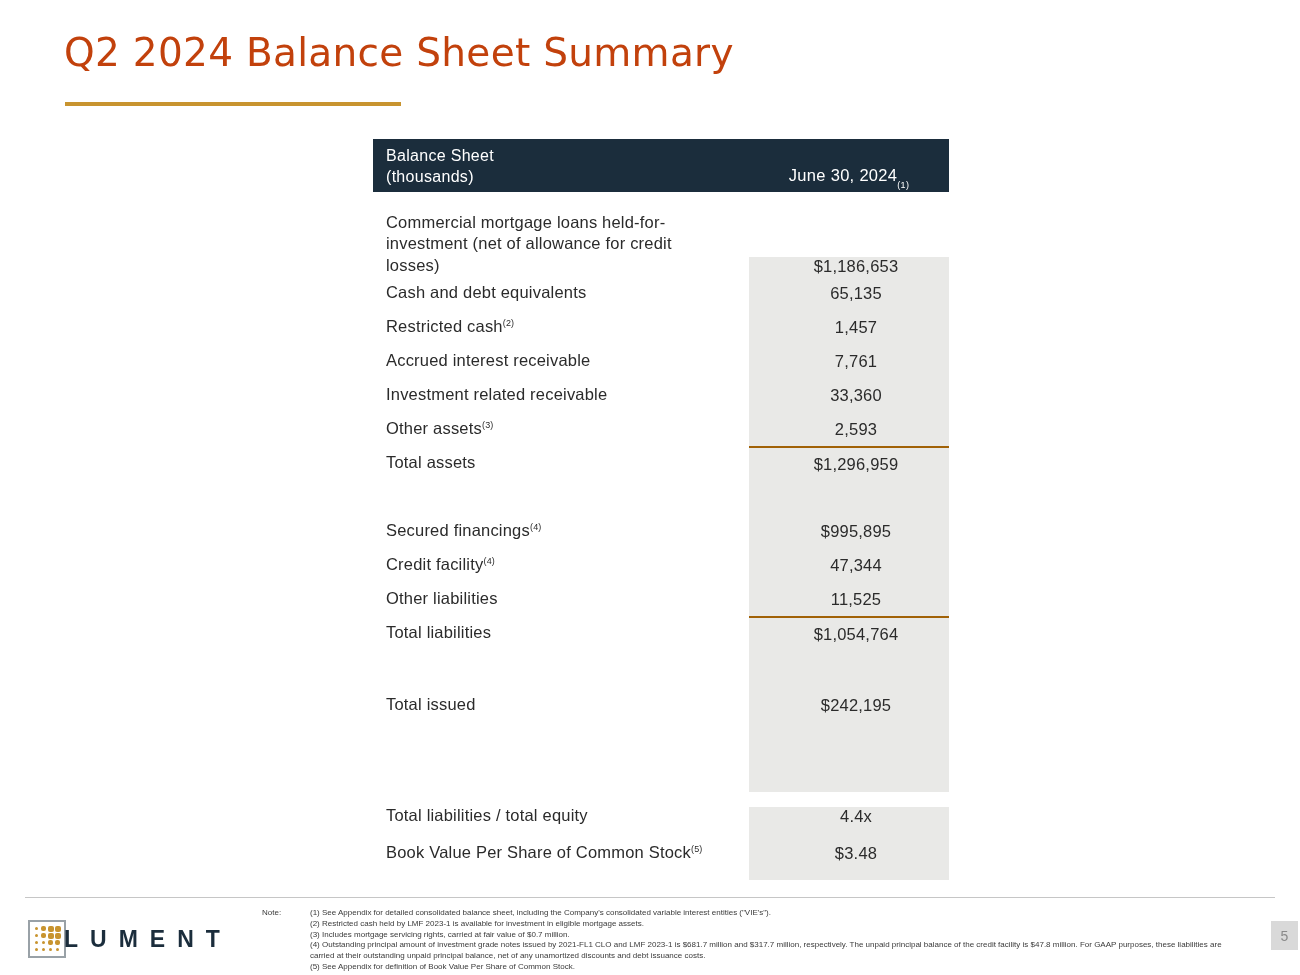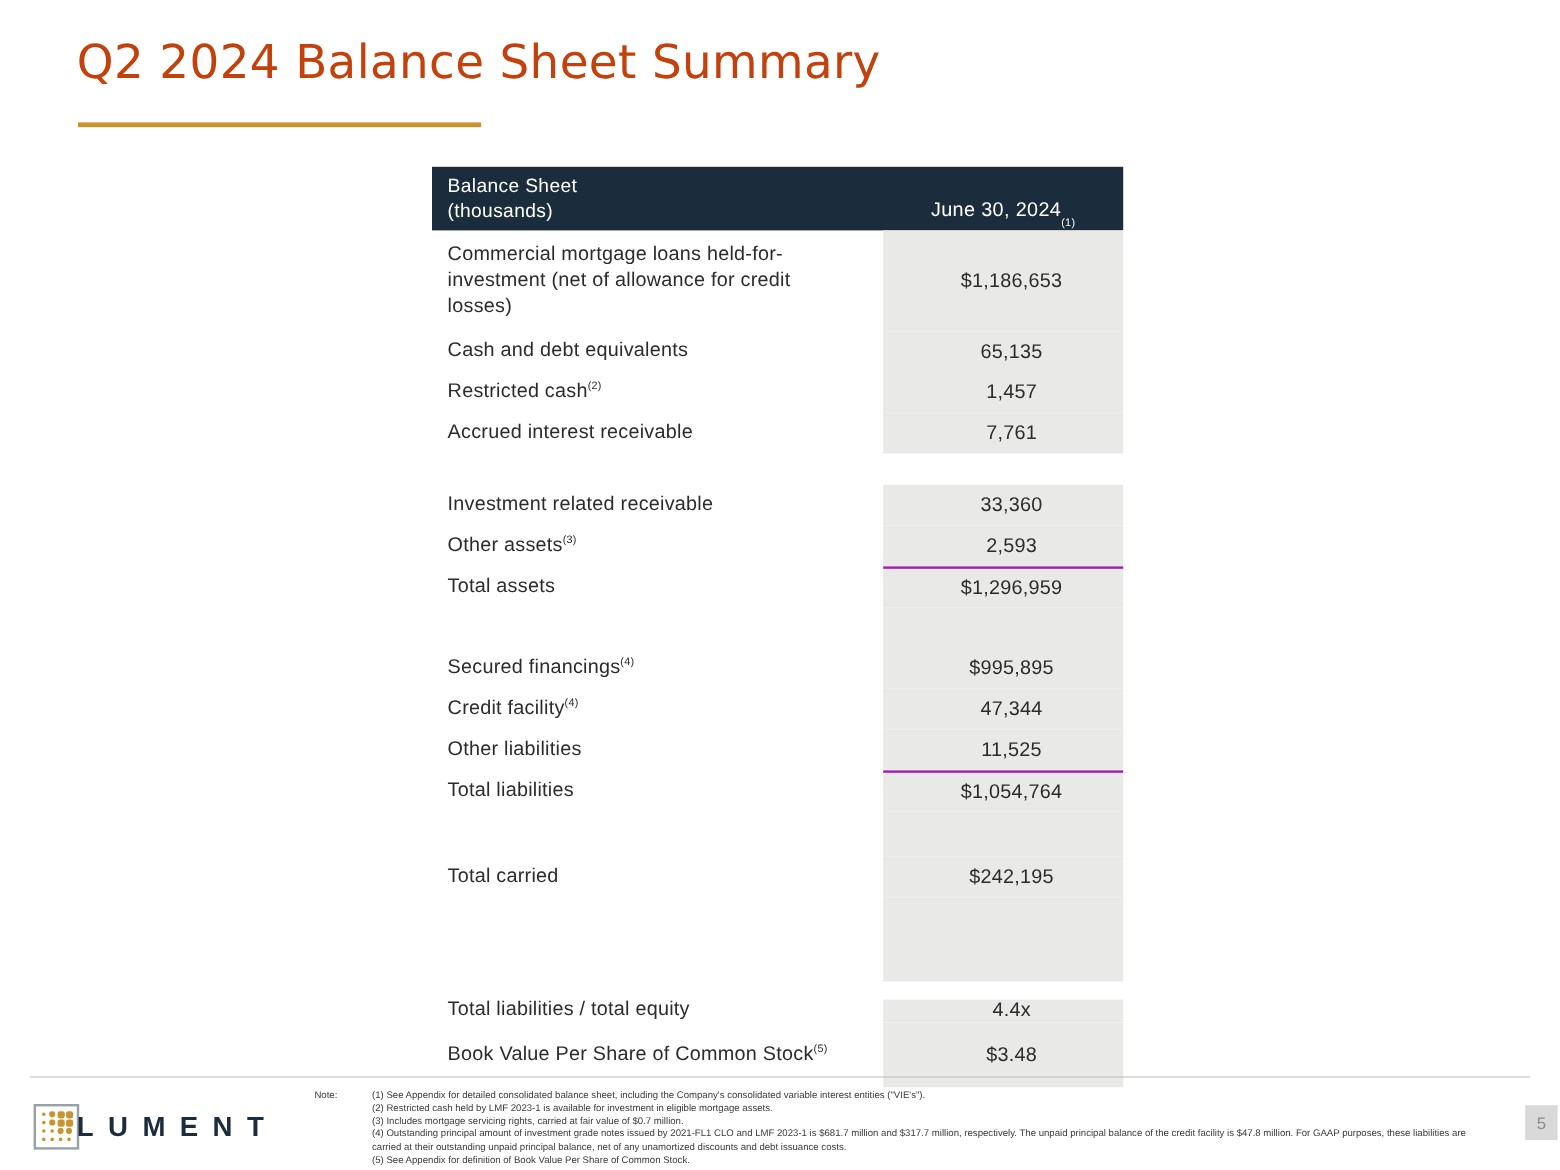--- a/index.html
+++ b/index.html
@@ -19,21 +19,21 @@
     font-size:39px;font-weight:500;color:#c2410c;letter-spacing:0.3px;
     white-space:nowrap;
   }
   .title-rule{
     position:absolute;left:65px;top:102px;width:336px;height:4px;
     background:var(--gold);
   }
 
   
   .bs-table{
-    position:absolute;left:360px;top:139px;width:576px;
+    position:absolute;left:373px;top:139px;width:576px;
   }
   .bs-header{
     display:flex;background:var(--navy);height:53px;color:#ffffff;
   }
   .bs-header-left{
     flex:1;padding:6px 0 0 13px;font-size:16px;line-height:21px;letter-spacing:0.3px;
   }
   .bs-header-right{
     width:200px;display:flex;align-items:flex-end;justify-content:center;
     padding-bottom:7px;font-size:16.5px;letter-spacing:0.3px;box-sizing:border-box;
@@ -43,21 +43,21 @@
   .cell-label{
     flex:1;padding-left:13px;padding-right:33px;
     font-size:16.5px;line-height:21.5px;color:#2b2b2b;
     display:flex;align-items:center;letter-spacing:0.2px;
   }
   .cell-value{
     width:200px;background:var(--valbg);
     display:flex;align-items:center;justify-content:center;
     font-size:16.5px;color:#2b2b2b;box-sizing:border-box;letter-spacing:0.2px;padding-left:14px;
   }
-  .row.rule .cell-value{border-top:2px solid #a21caf;}
+  .row.rule .cell-value{border-top:2px solid #a16207;}
 
   
   .footer-rule{
     position:absolute;left:25px;top:897px;width:1250px;height:1px;background:#c6c6c6;
   }
   .logo-box{
     position:absolute;left:28px;top:920px;width:38px;height:38px;
     border:2px solid #99a1a7;box-sizing:border-box;background:#fff;
     display:grid;grid-template-columns:repeat(4,1fr);grid-template-rows:repeat(4,1fr);
     padding:3px;place-items:center;
@@ -92,21 +92,21 @@
     <div class="bs-header-left">
       <div>Balance Sheet</div>
       <div>(thousands)</div>
     </div>
     <div class="bs-header-right">
       <span>June 30, 2024</span>
         <sup>(1)</sup>
     </div>
   </div>
   <div class="bs-body" id="table-body">
-      <div class="row" style="height: 84px;">
+      <div class="row" style="height: 84px; align-items: flex-end;">
         <div class="cell-label">
           <span>Commercial mortgage loans held-for-investment (net of allowance for credit losses)</span>
         </div>
         <div class="cell-value">$1,186,653</div>
       </div>
       <div class="row" style="height: 34px;">
         <div class="cell-label">
           <span>Cash and debt equivalents</span>
         </div>
         <div class="cell-value">65,135</div>
@@ -116,21 +116,21 @@
           <span>Restricted cash<sup>(2)</sup></span>
         </div>
         <div class="cell-value">1,457</div>
       </div>
       <div class="row" style="height: 34px;">
         <div class="cell-label">
           <span>Accrued interest receivable</span>
         </div>
         <div class="cell-value">7,761</div>
       </div>
-      <div class="row" style="height: 34px; margin-top: 26px;">
+      <div class="row" style="height: 34px;">
         <div class="cell-label">
           <span>Investment related receivable</span>
         </div>
         <div class="cell-value">33,360</div>
       </div>
       <div class="row" style="height: 34px;">
         <div class="cell-label">
           <span>Other assets<sup>(3)</sup></span>
         </div>
         <div class="cell-value">2,593</div>
@@ -168,21 +168,21 @@
           <span>Total liabilities</span>
         </div>
         <div class="cell-value">$1,054,764</div>
       </div>
       <div class="row" style="height: 38px;">
         <div class="cell-label"></div>
         <div class="cell-value"></div>
       </div>
       <div class="row" style="height: 34px;">
         <div class="cell-label">
-          <span>Total carried</span>
+          <span>Total issued</span>
         </div>
         <div class="cell-value">$242,195</div>
       </div>
       <div class="row" style="height: 70px;">
         <div class="cell-label"></div>
         <div class="cell-value"></div>
       </div>
       <div class="row" style="height: 34px; align-items: flex-end;">
         <div class="cell-label">
           <span>Total liabilities / total equity</span>

